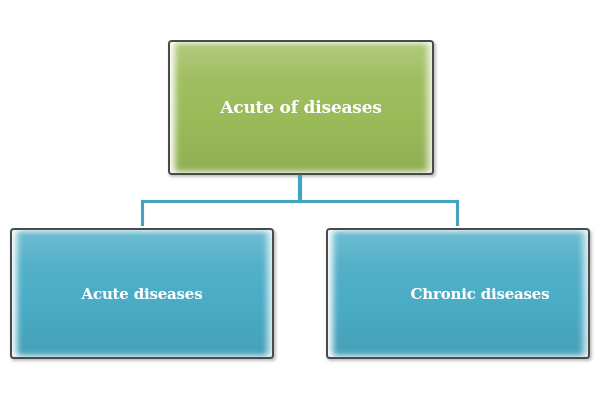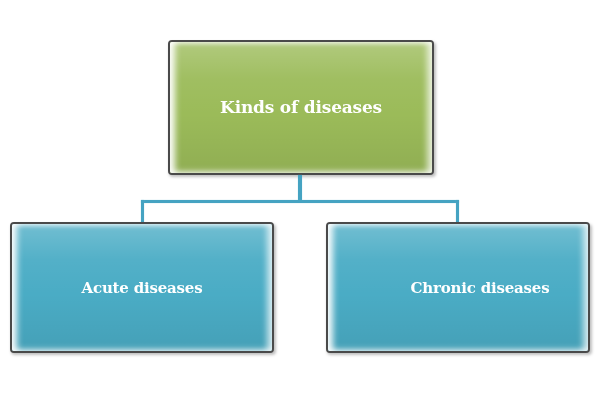--- a/index.html
+++ b/index.html
@@ -46,21 +46,21 @@
   .node .label {
     position: relative;
     z-index: 1;
     color: #ffffff;
     font-weight: bold;
     letter-spacing: -0.2px;
     line-height: 1.2;
   }
   .node.root   { left: 168px; top: 40px;  width: 266px; height: 135px; }
   .node.root .label { font-size: 17px; }
-  .node.child  { top: 222px; width: 264px; height: 131px; }
+  .node.child  { top: 228px; width: 264px; height: 131px; }
   .node.child .label { font-size: 15px; }
   .node.child.left  { left: 10px;  }
   .node.child.right { left: 326px; padding-left: 44px; }
   
   .connector {
     position: absolute;
     background: #45a3c2;
     box-shadow: 0 0 1px rgba(120,195,215,0.9);
   }
   .conn-stem       { left: 298px; top: 175px; width: 4px;   height: 27px; }
@@ -68,21 +68,21 @@
   .conn-drop-left  { left: 141px; top: 200px; width: 3px;   height: 26px; }
   .conn-drop-right { left: 456px; top: 200px; width: 3px;   height: 26px; }
 </style>
 </head>
 <body>
 
 <div class="stage">
 
   <div class="node root" style="background-color: rgb(155, 187, 89); border-color: rgb(74, 74, 74);">
     <span class="gloss"></span>
-    <span class="label" style="color: rgb(255, 255, 255);">Kinds of diseases</span>
+    <span class="label" style="color: rgb(255, 255, 255);">Acute of diseases</span>
   </div>
 
   <div class="connector conn-stem" style="background-color: rgb(69, 163, 194);"></div>
   <div class="connector conn-horizontal" style="background-color: rgb(69, 163, 194);"></div>
   <div class="connector conn-drop-left" style="background-color: rgb(69, 163, 194);"></div>
   <div class="connector conn-drop-right" style="background-color: rgb(69, 163, 194);"></div>
 
   <div class="node child left" style="background-color: rgb(74, 172, 197); border-color: rgb(74, 74, 74);">
     <span class="gloss"></span>
     <span class="label" style="color: rgb(255, 255, 255);">Acute diseases</span>

